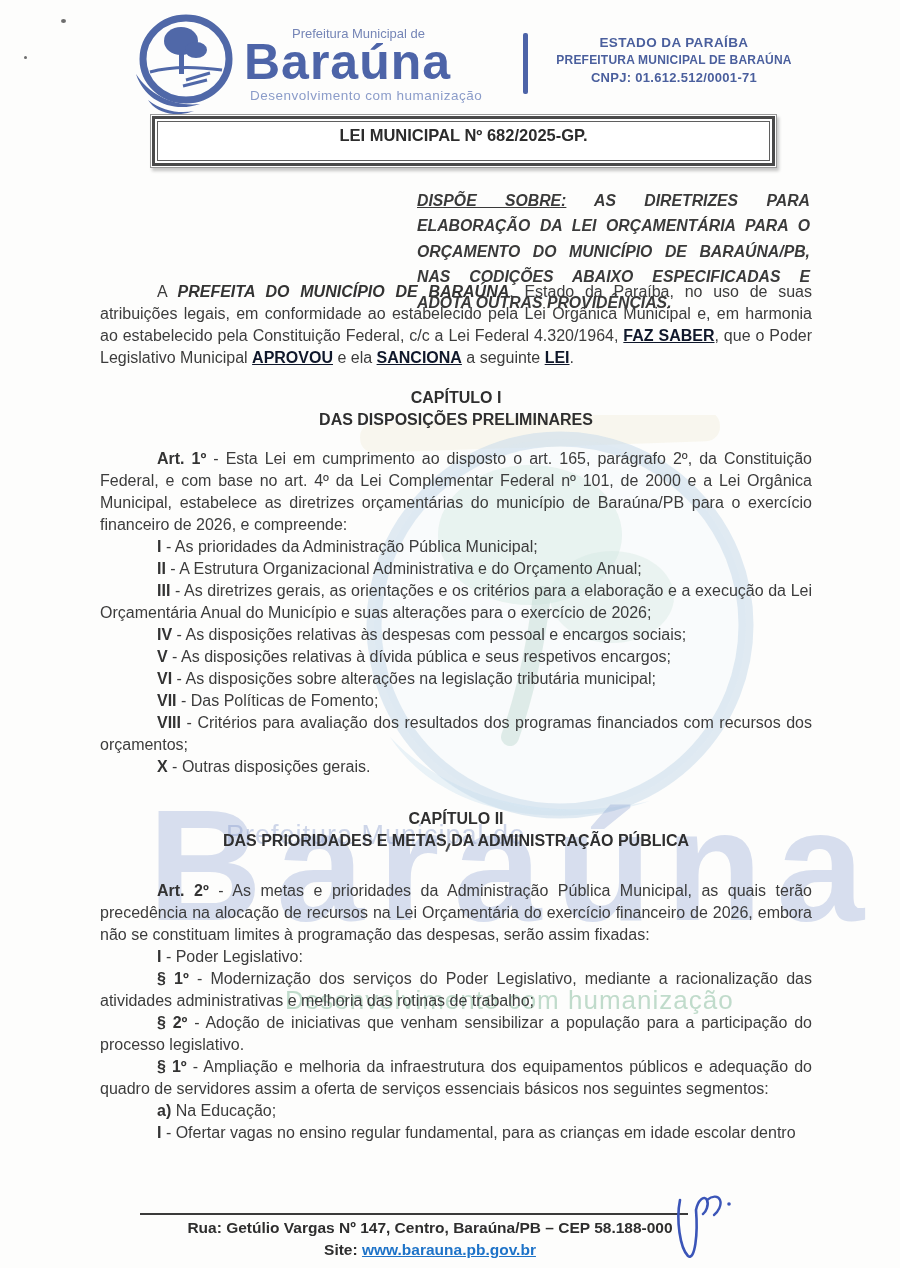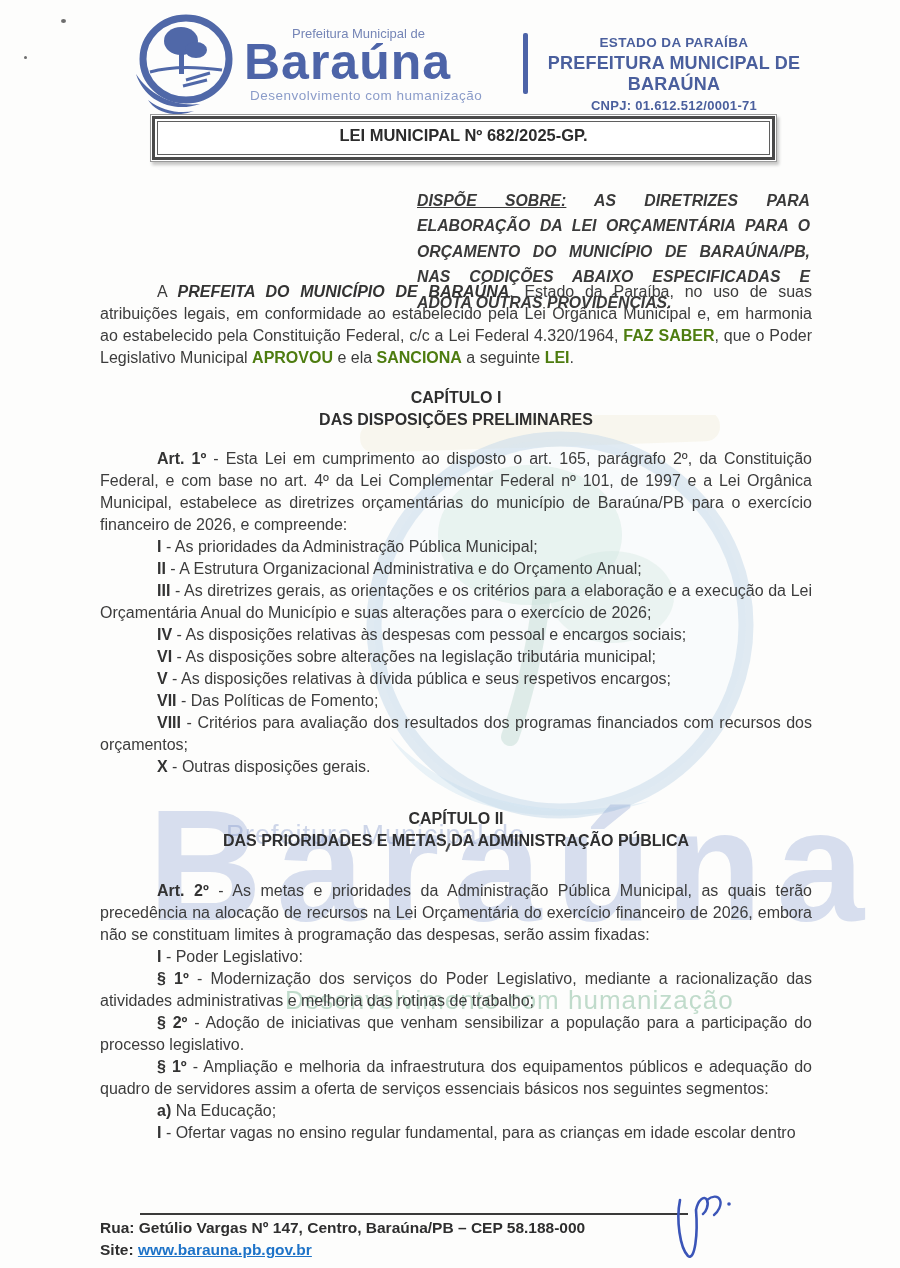--- a/index.html
+++ b/index.html
@@ -22,58 +22,58 @@
 
   
   .hdr { position:absolute; z-index:2; }
   .logo-svg { left:128px; top:14px; }
   .logo-pre { left:292px; top:26px; font-size:13px; color:#7585b6; }
   .logo-name { left:244px; top:33px; font-size:50px; font-weight:bold; letter-spacing:1px; color:#4d64a8; }
   .logo-tag { left:250px; top:88px; font-size:13.5px; letter-spacing:.5px; color:#8b9cc9; }
   .hdr-bar { left:523px; top:33px; width:5px; height:61px; background:#4d64a8; border-radius:2px; }
   .hdr-right { left:538px; top:35px; width:272px; text-align:center; font-weight:bold; color:#4a5f9d; }
   .hdr-right .l1 { font-size:13.5px; letter-spacing:.4px; }
-  .hdr-right .l2 { font-size:18px; letter-spacing:.2px; margin-top:3px; }
+  .hdr-right .l2 { font-size:12px; letter-spacing:.2px; margin-top:3px; }
   .hdr-right .l3 { font-size:13px; letter-spacing:.3px; margin-top:3px; }
 
   
   .titlebox {
     position:absolute; z-index:2; left:150px; top:114px; width:627px;
     border:1px solid #9a9a9a; padding:1px; background:#fff;
     box-shadow:2px 3px 3px rgba(0,0,0,.22);
   }
   .titlebox-mid { border:3px solid #4a4a4a; padding:2px; }
   .titlebox-inner {
     border:1px solid #5f5f5f; text-align:center; font-weight:bold;
-    font-size:16.5px; color:#2c2c2c; padding:4px 0 9px;
+    font-size:16.5px; color:#2c2c2c; padding:4px 0 15px;
   }
 
   
   .epigraph {
     position:absolute; z-index:2; left:417px; top:188px; width:393px;
     font-size:15.8px; font-weight:bold; font-style:italic; line-height:25.4px;
     text-align:justify; color:#3a3a3a;
   }
   .ep-label { text-decoration:underline; }
 
   
   .column {
     position:absolute; z-index:2; left:100px; top:281px; width:712px;
     font-size:16px; line-height:22px; text-align:justify; color:#3c3c3c;
   }
   .column p { margin:0; text-indent:57px; }
   .b { font-weight:bold; color:#333; }
-  .u { font-weight:bold; color:#4d7c0f; }
+  .u { font-weight:bold; text-decoration:underline; color:#0f172a; }
   .bi { font-weight:bold; font-style:italic; color:#333; }
   .chapter { text-align:center; font-weight:bold; color:#2f2f2f; margin:18px 0 17px; }
   .chapter.ch2 { margin:30px 0 28px; }
 
   
   .footer-line { position:absolute; z-index:2; left:140px; top:1213px; width:548px; height:2px; background:#3a3a3a; }
-  .footer-text { position:absolute; z-index:2; left:100px; top:1219px; width:660px; text-align:left; font-weight:bold; font-size:15.5px; color:#2e2e2e; }
+  .footer-text { position:absolute; z-index:2; left:100px; top:1219px; width:660px; text-align:center; font-weight:bold; font-size:15.5px; color:#2e2e2e; }
   .footer-site { margin-top:4px; }
   .footer-site a { color:#1e73c8; font-weight:bold; }
   .signature { position:absolute; z-index:3; left:668px; top:1192px; }
 
   
   .speck { position:absolute; z-index:3; background:#6d6d6d; border-radius:50%; }
   .sp1 { left:61px; top:19px; width:5px; height:4px; }
   .sp2 { left:24px; top:56px; width:3px; height:3px; }
   .slash { position:absolute; z-index:3; left:447px; top:843px; width:2px; height:9px; background:#4a4a4a; transform:rotate(24deg); }
 </style>
@@ -127,27 +127,27 @@
   <div class="column">
     <p>
       <span>A </span><span class="bi">PREFEITA DO MUNICÍPIO DE BARAÚNA</span><span>, Estado da Paraíba, no uso de suas atribuições legais, em conformidade ao estabelecido pela Lei Orgânica Municipal e, em harmonia ao estabelecido pela Constituição Federal, c/c a Lei Federal 4.320/1964, </span><span class="u">FAZ SABER</span><span>, que o Poder Legislativo Municipal </span><span class="u">APROVOU</span><span> e ela </span><span class="u">SANCIONA</span><span> a seguinte </span><span class="u">LEI</span><span>.</span>
     </p>
 
     <div class="chapter">
       <div>CAPÍTULO I</div>
       <div>DAS DISPOSIÇÕES PRELIMINARES</div>
     </div>
 
-    <p><span class="b">Art. 1º</span><span> - Esta Lei em cumprimento ao disposto o art. 165, parágrafo 2º, da Constituição Federal, e com base no art. 4º da Lei Complementar Federal nº 101, de 1997 e a Lei Orgânica Municipal, estabelece as diretrizes orçamentárias do município de Baraúna/PB para o exercício financeiro de 2026, e compreende:</span></p>
+    <p><span class="b">Art. 1º</span><span> - Esta Lei em cumprimento ao disposto o art. 165, parágrafo 2º, da Constituição Federal, e com base no art. 4º da Lei Complementar Federal nº 101, de 2000 e a Lei Orgânica Municipal, estabelece as diretrizes orçamentárias do município de Baraúna/PB para o exercício financeiro de 2026, e compreende:</span></p>
     <p><span class="b">I</span><span> - As prioridades da Administração Pública Municipal;</span></p>
     <p><span class="b">II</span><span> - A Estrutura Organizacional Administrativa e do Orçamento Anual;</span></p>
     <p><span class="b">III</span><span> - As diretrizes gerais, as orientações e os critérios para a elaboração e a execução da Lei Orçamentária Anual do Município e suas alterações para o exercício de 2026;</span></p>
     <p><span class="b">IV</span><span> - As disposições relativas às despesas com pessoal e encargos sociais;</span></p>
+    <p><span class="b">V</span><span> - As disposições relativas à dívida pública e seus respetivos encargos;</span></p>
     <p><span class="b">VI</span><span> - As disposições sobre alterações na legislação tributária municipal;</span></p>
-    <p><span class="b">V</span><span> - As disposições relativas à dívida pública e seus respetivos encargos;</span></p>
     <p><span class="b">VII</span><span> - Das Políticas de Fomento;</span></p>
     <p><span class="b">VIII</span><span> - Critérios para avaliação dos resultados dos programas financiados com recursos dos orçamentos;</span></p>
     <p><span class="b">X</span><span> - Outras disposições gerais.</span></p>
 
     <div class="chapter ch2">
       <div>CAPÍTULO II</div>
       <div>DAS PRIORIDADES E METAS DA ADMINISTRAÇÃO PÚBLICA</div>
     </div>
 
     <p><span class="b">Art. 2º</span><span> - As metas e prioridades da Administração Pública Municipal, as quais terão precedência na alocação de recursos na Lei Orçamentária do exercício financeiro de 2026, embora não se constituam limites à programação das despesas, serão assim fixadas:</span></p>

